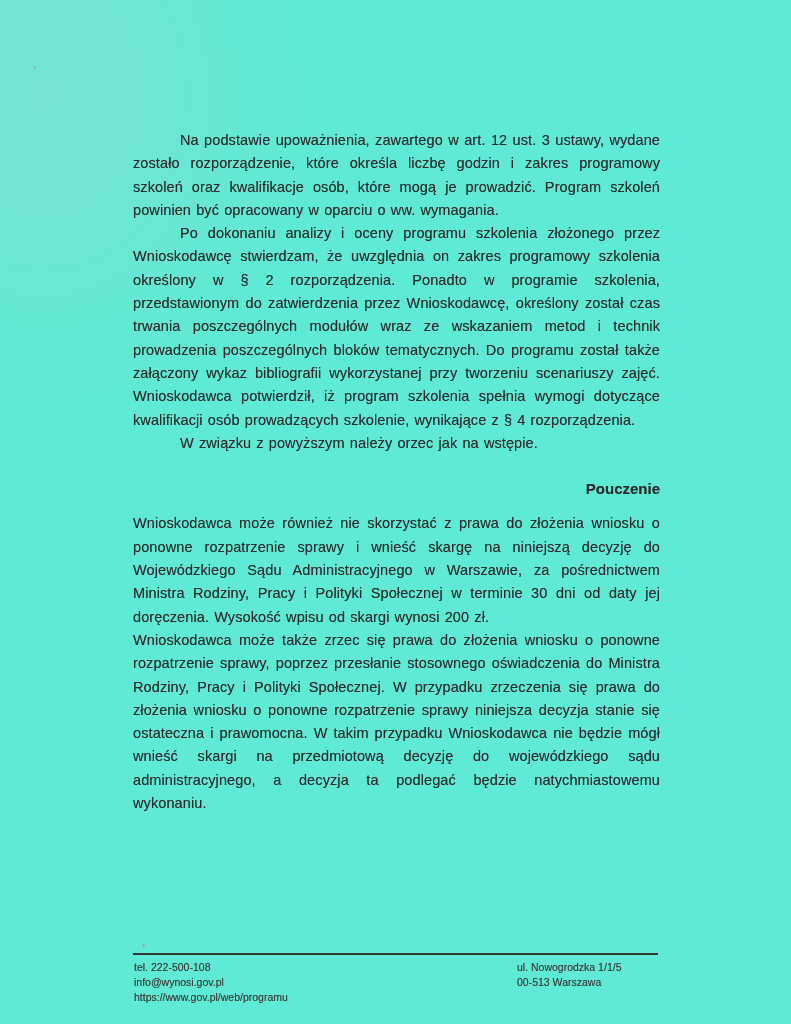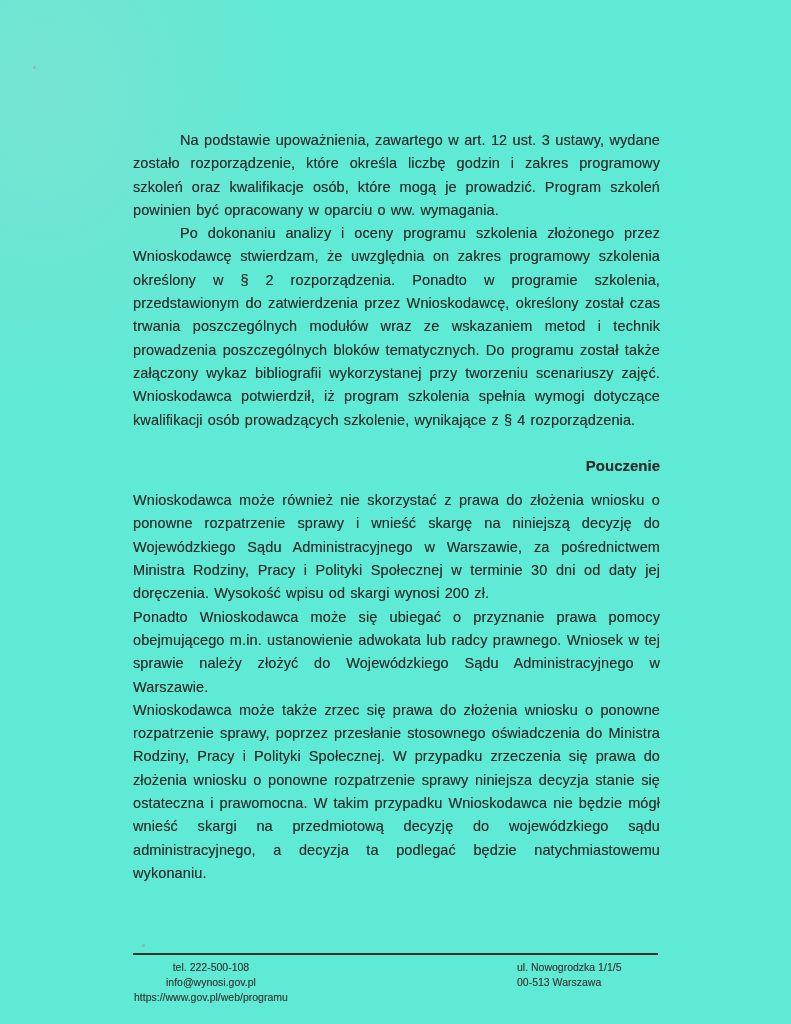--- a/index.html
+++ b/index.html
@@ -66,40 +66,40 @@
     border-top: 2px solid #333331;
   }
   .footer-col {
     position: absolute;
     top: 960px;
     font-size: 10.5px;
     line-height: 15px;
     color: #3a3a38;
     text-shadow: 0 0 0.4px rgba(58,58,56,0.5);
   }
-  .footer-left { left: 134px; text-align: center; }
+  .footer-left { left: 134px; }
   .footer-right { left: 517px; }
 </style>
 </head>
 <body>
 
 <div class="page">
 
   <div class="scan-shade"></div>
   <div class="speck speck-1"></div>
   <div class="speck speck-2"></div>
 
   <div class="content">
     <p class="par indent">Na podstawie upoważnienia, zawartego w art. 12 ust. 3 ustawy, wydane zostało rozporządzenie, które określa liczbę godzin i zakres programowy szkoleń oraz kwalifikacje osób, które mogą je prowadzić. Program szkoleń powinien być opracowany w oparciu o ww. wymagania.</p>
     <p class="par indent">Po dokonaniu analizy i oceny programu szkolenia złożonego przez Wnioskodawcę stwierdzam, że uwzględnia on zakres programowy szkolenia określony w § 2 rozporządzenia. Ponadto w programie szkolenia, przedstawionym do zatwierdzenia przez Wnioskodawcę, określony został czas trwania poszczególnych modułów wraz ze wskazaniem metod i technik prowadzenia poszczególnych bloków tematycznych. Do programu został także załączony wykaz bibliografii wykorzystanej przy tworzeniu scenariuszy zajęć. Wnioskodawca potwierdził, iż program szkolenia spełnia wymogi dotyczące kwalifikacji osób prowadzących szkolenie, wynikające z § 4 rozporządzenia.</p>
+    <p class="par indent">W związku z powyższym należy orzec jak na wstępie.</p>
 
     <h2 class="heading">Pouczenie</h2>
 
     <p class="par">Wnioskodawca może również nie skorzystać z prawa do złożenia wniosku o ponowne rozpatrzenie sprawy i wnieść skargę na niniejszą decyzję do Wojewódzkiego Sądu Administracyjnego w Warszawie, za pośrednictwem Ministra Rodziny, Pracy i Polityki Społecznej w terminie 30 dni od daty jej doręczenia. Wysokość wpisu od skargi wynosi 200 zł.</p>
-    <p class="par">Ponadto Wnioskodawca może się ubiegać o przyznanie prawa pomocy obejmującego m.in. ustanowienie adwokata lub radcy prawnego. Wniosek w tej sprawie należy złożyć do Wojewódzkiego Sądu Administracyjnego w Warszawie.</p>
     <p class="par">Wnioskodawca może także zrzec się prawa do złożenia wniosku o ponowne rozpatrzenie sprawy, poprzez przesłanie stosownego oświadczenia do Ministra Rodziny, Pracy i Polityki Społecznej. W przypadku zrzeczenia się prawa do złożenia wniosku o ponowne rozpatrzenie sprawy niniejsza decyzja stanie się ostateczna i prawomocna. W takim przypadku Wnioskodawca nie będzie mógł wnieść skargi na przedmiotową decyzję do wojewódzkiego sądu administracyjnego, a decyzja ta podlegać będzie natychmiastowemu wykonaniu.</p>
   </div>
 
   <div class="footer-rule"></div>
 
   <div class="footer-col footer-left">
     <div>tel. 222-500-108</div>
     <div>info@wynosi.gov.pl</div>
     <div>https://www.gov.pl/web/programu</div>
   </div>

